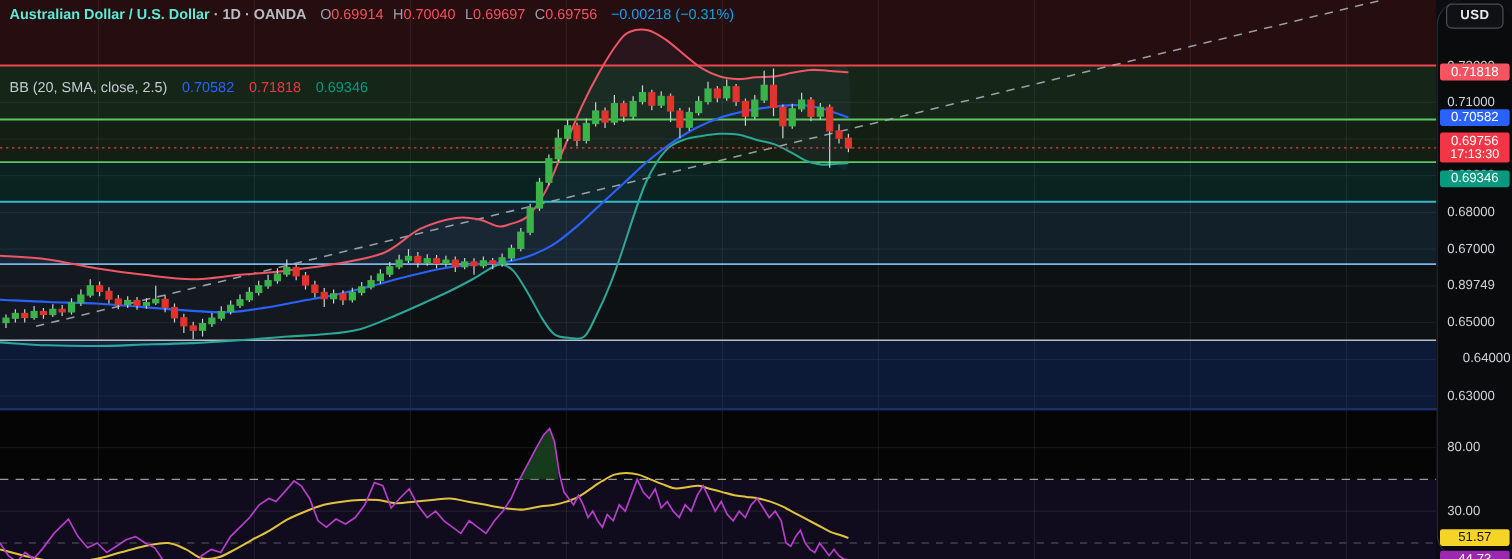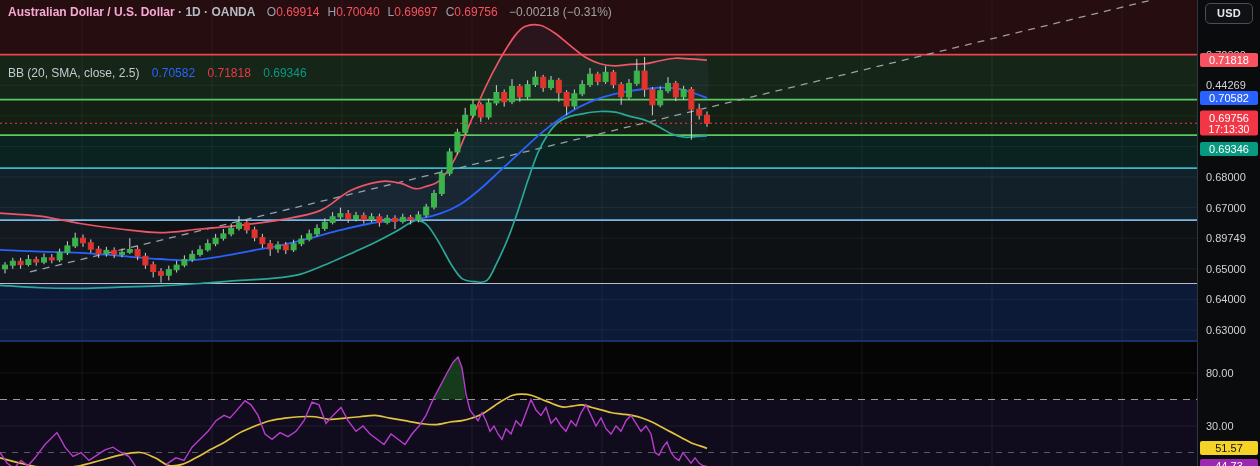--- a/index.html
+++ b/index.html
@@ -17,21 +17,21 @@
   #hdr1 .dim { color:#b7bcc4; font-weight:bold; }
   .ohlc-lbl { color:#9aa0aa; margin-left:8px; }
   .ohlc-val { color:#f7525f; }
   .chg { color:#f7525f; margin-left:8px; }
   #hdr2 { left:8px; top:23px; color:#c5c9d0;margin-top:43px; }
   #hdr2 .v { margin-left:9px; }
   #rsihdr { left:8px; top:348px; color:#c5c9d0; }
   #rsihdr .v { margin-left:9px; }
   #rsihdr .slot { margin-left:11px; color:#c5c9d0; }
   
-  #axis { position:absolute; left:1197px; top:0; width:63px; height:466px; background:#0a0b0d; border-left:1px solid #31353f; z-index:7; }
+  #axis { position:absolute; left:1197px; top:0; width:63px; height:466px; background:#0a0b0d; border-left:1px solid #31353f; z-index:7;border-radius:22px; }
   #usd-badge { position:absolute; left:7px; top:3px; width:48px; height:21px; line-height:19px; text-align:center;
     color:#e8e9ed; font-size:11px; font-weight:bold; letter-spacing:.3px;
     background:#101114; border:1.5px solid #4a4e59; border-radius:5px; }
   .axlbl { position:absolute; left:8px; transform:translateY(-50%); font-size:11px; color:#cfd2d8; }
   .axbadge { position:absolute; left:2px; width:58px; transform:translateY(-50%); text-align:center;
     font-size:11px; border-radius:2px; padding:1px 0; }
   .axbadge .sub { font-size:10.5px; display:block; margin-top:-1px; }
 </style>
 </head>
 <body>
@@ -283,46 +283,46 @@
         <line x1="0" y1="111.5" x2="1197" y2="111.5" stroke="#9a9aa2" opacity="0.55" stroke-width="1" stroke-dasharray="6 6"></line>
         <path d="M433.5,58.5L440,45.3L447,32.0L453,21.4L458,16.1L462,26.7L465.5,58.5Z" fill="rgba(34,94,44,0.6)"></path>
         <path d="M0,116.8C3.3,117.7 13.3,120.6 20,122.1C26.7,123.6 33.3,125.3 40,126.07499999999999C46.7,126.9 53.3,127.1 60,126.86999999999999C66.7,126.6 73.3,126.0 80,124.75C86.7,123.5 93.3,121.2 100,119.44999999999999C106.7,117.7 113.3,115.5 120,114.15C126.7,112.8 134.2,111.1 140,111.5C145.8,111.9 150.3,114.7 155,116.8C159.7,118.9 163.5,123.1 168,124.22C172.5,125.3 177.3,124.7 182,123.425C186.7,122.2 191.3,119.2 196,116.8C200.7,114.4 205.2,111.5 210,108.85C214.8,106.2 220.0,103.8 225,100.9C230.0,98.0 235.0,94.3 240,91.625C245.0,89.0 250.0,87.0 255,85C260.0,83.0 265.0,81.0 270,79.7C275.0,78.4 280.0,77.7 285,77.05C290.0,76.4 295.0,75.9 300,75.725C305.0,75.5 310.0,75.3 315,75.725C320.0,76.2 325.0,78.2 330,78.375C335.0,78.6 340.0,77.5 345,77.05C350.0,76.6 355.0,76.2 360,75.725C365.0,75.3 370.0,74.2 375,74.4C380.0,74.6 385.0,76.2 390,77.05C395.0,77.9 400.0,78.8 405,79.7C410.0,80.6 415.0,81.7 420,82.35C425.0,83.0 430.0,83.9 435,83.675C440.0,83.5 445.5,81.7 450,81.025C454.5,80.4 458.3,80.4 462,79.7C465.7,79.0 468.7,78.2 472,77.05C475.3,75.9 478.7,74.8 482,73.075C485.3,71.3 488.7,68.7 492,66.45C495.3,64.2 498.7,61.8 502,59.825C505.3,57.8 508.7,55.6 512,54.525000000000006C515.3,53.4 518.7,53.2 522,53.2C525.3,53.2 528.7,53.6 532,54.525000000000006C535.3,55.4 538.7,57.2 542,58.5C545.3,59.8 548.7,61.2 552,62.475C555.3,63.7 558.7,65.5 562,65.91999999999999C565.3,66.4 568.7,65.5 572,65.125C575.3,64.8 578.7,63.6 582,63.8C585.3,64.0 588.7,65.6 592,66.45C595.3,67.3 598.7,68.2 602,69.1C605.3,70.0 608.7,71.1 612,71.75C615.3,72.4 618.7,72.6 622,73.075C625.3,73.5 628.7,73.7 632,74.4C635.3,75.1 638.7,75.9 642,77.05C645.3,78.2 648.7,79.5 652,81.025C655.3,82.6 658.7,84.6 662,86.325C665.3,88.1 668.7,89.9 672,91.625C675.3,93.4 678.7,95.2 682,96.925C685.3,98.7 689.0,100.9 692,102.225C695.0,103.5 697.5,104.0 700,104.875C702.5,105.7 705.8,106.9 707,107.3395" fill="none" stroke="#e0c23f" stroke-width="1.7"></path>
         <polyline points="0,111.5 7,122.1 14,127.4 21,119.4 28,124.8 35,116.8 45,103.5 57,91.6 65,106.2 73,115.5 81,111.5 89,119.4 97,114.2 105,108.8 113,106.2 121,111.5 129,115.5 137,127.4 145,134.0 153,131.4 160,135.3 168,122.1 176,116.8 184,119.4 192,106.2 200,98.3 208,90.3 216,79.7 224,74.4 230,77.0 237,69.1 245,59.8 251,63.8 258,74.4 265,93.0 272,98.3 280,91.6 288,95.6 296,90.3 304,79.7 312,61.2 319,63.8 326,82.3 333,74.4 341,66.5 348,79.7 356,90.3 363,85.0 370,93.0 377,98.3 384,103.5 391,93.0 398,98.3 405,103.5 412,93.0 419,85.0 426,74.4 433,58.5 440,45.3 447,32.0 453,21.4 458,16.1 462,26.7 466,53.2 470,69.1 474,74.4 478,79.7 482,71.8 486,79.7 490,90.3 494,85.0 498,93.0 502,98.3 506,87.7 511,93.0 516,79.7 521,85.0 526,71.8 531,58.5 536,69.1 541,74.4 546,66.5 551,82.3 556,77.0 561,85.0 566,90.3 571,79.7 576,85.0 581,71.8 586,63.8 591,74.4 596,85.0 601,77.0 606,87.7 611,93.0 616,85.0 621,90.3 626,79.7 631,74.4 636,82.3 641,90.3 646,85.0 651,93.0 655,111.5 659,114.2 663,106.2 667,100.9 671,111.5 675,116.8 679,119.4 683,111.5 687,116.8 691,122.1 695,116.8 699,122.1 703,124.8 707,125.5" fill="none" stroke="#b83dcc" stroke-width="1.4"></polyline>
       </svg>
   </div>
 
   <div id="separator"></div>
 
   <div id="hdr1" class="overlay">
-    <span class="sym" style="color: #f9a8d4; margin-top: 32px;">Australian Dollar / U.S. Dollar</span>
+    <span class="sym" style="color: #5eead4; margin-top: 32px;">Australian Dollar / U.S. Dollar</span>
     <span class="dim"> <span>·</span> </span><span class="dim">1D</span><span class="dim"> <span>·</span> </span><span class="dim">OANDA</span>
     <span id="ohlc-values"><span class="ohlc-lbl">O</span><span class="ohlc-val" style="color: rgb(247, 82, 95);">0.69914</span><span class="ohlc-lbl">H</span><span class="ohlc-val" style="color: rgb(247, 82, 95);">0.70040</span><span class="ohlc-lbl">L</span><span class="ohlc-val" style="color: rgb(247, 82, 95);">0.69697</span><span class="ohlc-lbl">C</span><span class="ohlc-val" style="color: rgb(247, 82, 95);">0.69756</span></span>
-    <span class="chg" style="color: #a3a3a3;">−0.00218 (−0.31%)</span>
+    <span class="chg" style="color: #0ea5e9;">−0.00218 (−0.31%)</span>
   </div>
 
   <div id="hdr2" class="overlay">
     <span>BB (20, SMA, close, 2.5)</span>
     <span class="v" style="color: rgb(41, 98, 255);">0.70582</span>
     <span class="v" style="color: rgb(242, 54, 69);">0.71818</span>
     <span class="v" style="color: rgb(8, 153, 129);">0.69346</span>
   </div>
 
 
   <div id="axis">
     <div id="usd-badge">USD</div>
     <div id="axis-labels">
         <div class="axlbl" style="top: 54.6px;">0.72000</div>
-        <div class="axlbl" style="top: 85.2px;">0.44269</div>
+        <div class="axlbl" style="top: 85.2px;">0.71000</div>
         <div class="axlbl" style="top: 115.8px;">0.70000</div>
         <div class="axlbl" style="top: 146.4px;">0.69000</div>
         <div class="axlbl" style="top: 177px;">0.68000</div>
         <div class="axlbl" style="top: 207.6px;">0.67000</div>
         <div class="axlbl" style="top: 238.2px;">0.89749</div>
         <div class="axlbl" style="top: 268.8px;">0.65000</div>
-        <div class="axlbl" style="top: 299.4px;">0.64000</div>
+        <div class="axlbl" style="top: 299.4px; margin-left: 13px;">0.64000</div>
         <div class="axlbl" style="top: 330px;">0.63000</div>
         <div class="axlbl" style="top: 373px;">80.00</div>
         <div class="axlbl" style="top: 426px;">30.00</div>
         <div class="axbadge" style="top: 60.1692px; background: rgb(247, 82, 95); color: rgb(255, 255, 255);"><span>0.71818</span></div>
         <div class="axbadge" style="top: 97.9908px; background: rgb(41, 98, 255); color: rgb(255, 255, 255);"><span>0.70582</span></div>
         <div class="axbadge" style="top: 123.266px; background: rgb(242, 54, 69); color: rgb(255, 255, 255);"><span>0.69756</span><span class="sub">17:13:30</span></div>
         <div class="axbadge" style="top: 149px; background: rgb(8, 153, 129); color: rgb(255, 255, 255);"><span>0.69346</span></div>
         <div class="axbadge" style="top: 448.339px; background: rgb(245, 211, 39); color: rgb(19, 19, 19);"><span>51.57</span></div>
         <div class="axbadge" style="top: 466.466px; background: rgb(156, 39, 176); color: rgb(255, 255, 255);"><span>44.73</span></div>
       </div>

